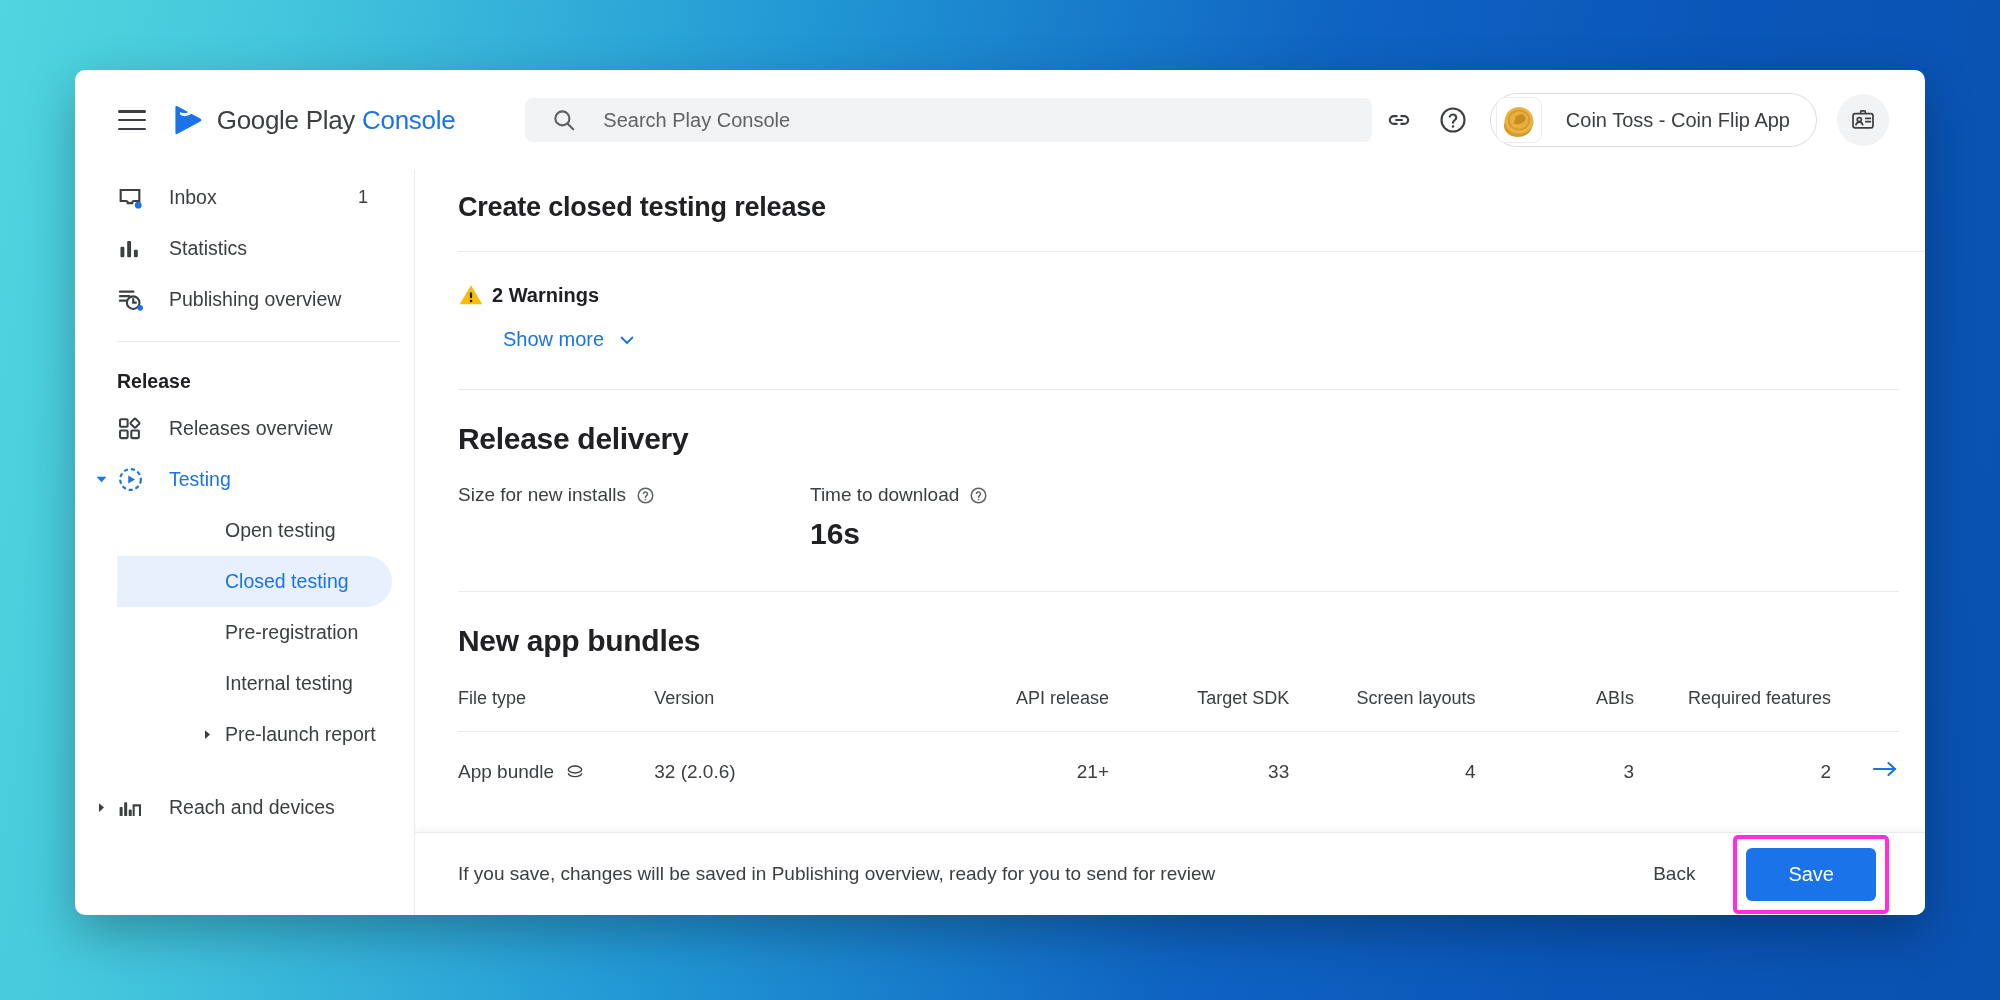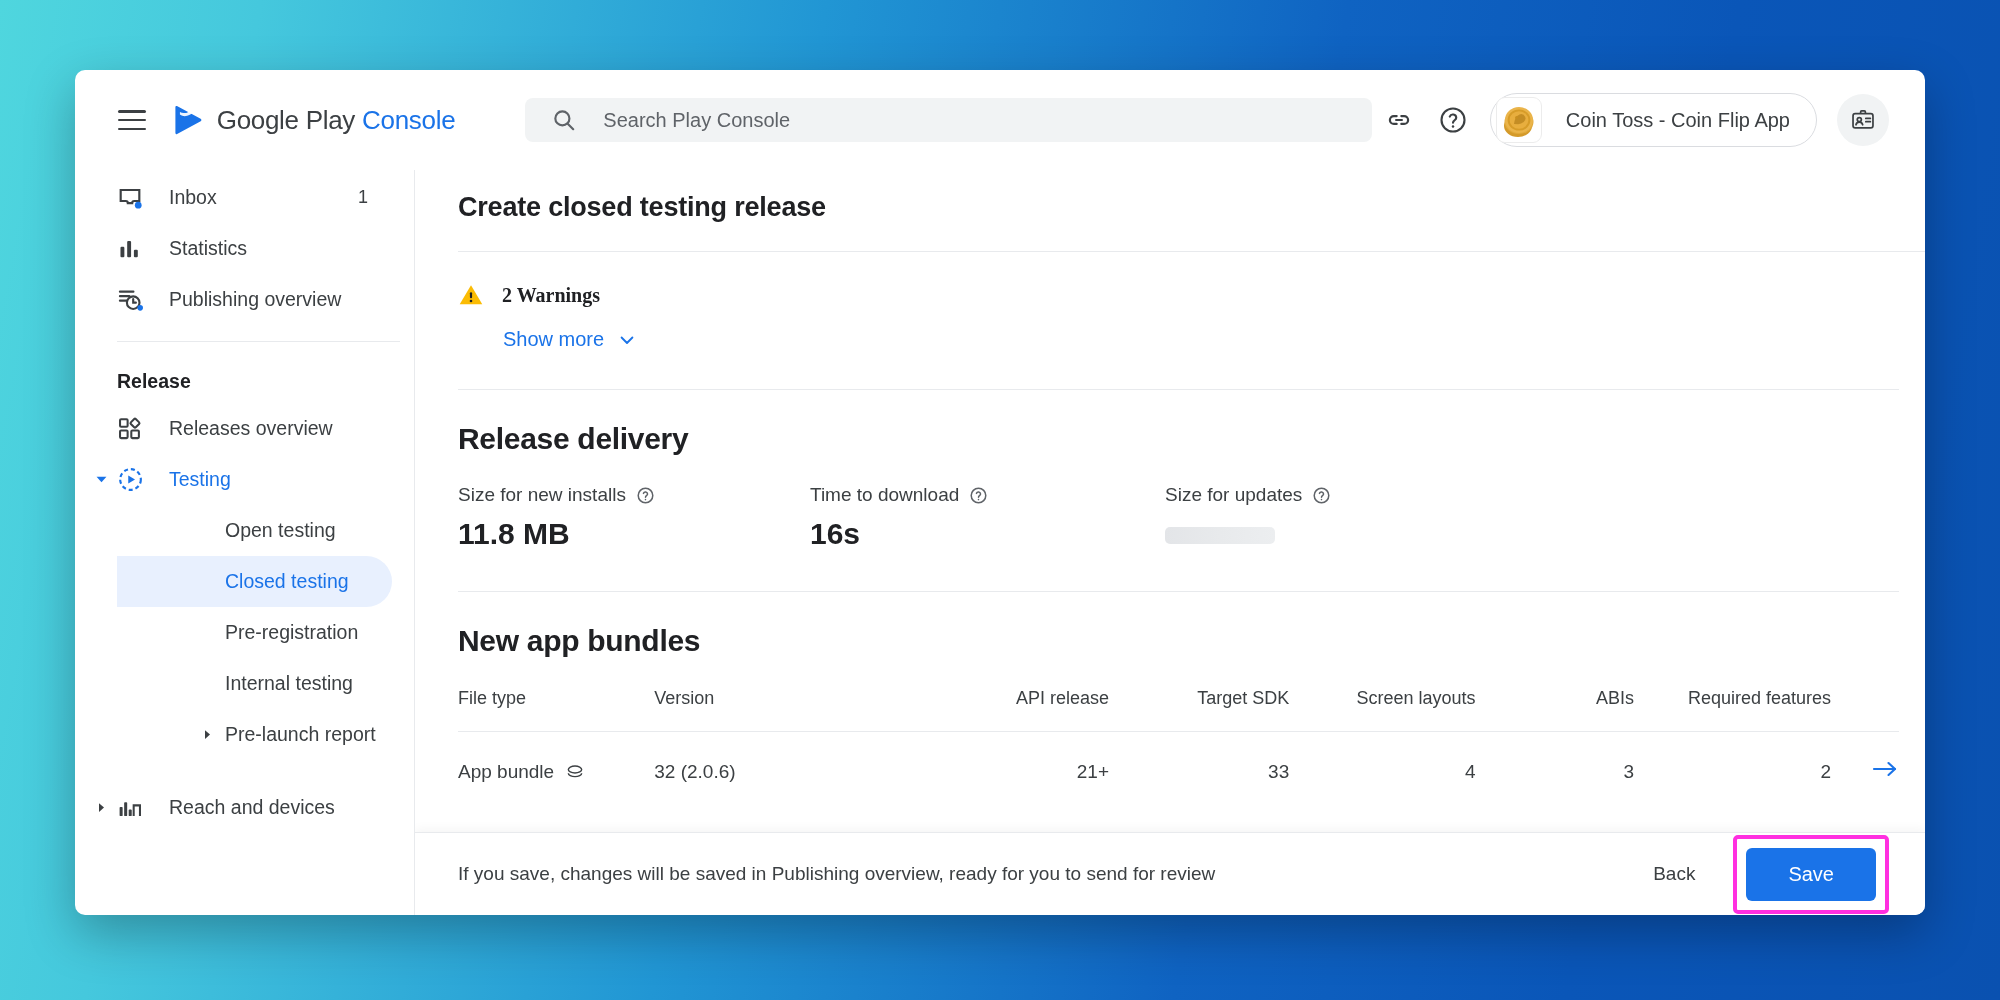--- a/index.html
+++ b/index.html
@@ -73,21 +73,21 @@
   
   #main { flex:1 1 auto; display:flex; flex-direction:column; min-width:0; position:relative;
           overflow:hidden; }
   #scrollArea { flex:1 1 auto; overflow:hidden; position:relative; padding:0 0 0 0; }
 
   .page-title { font-size:27px; color:#202124; font-weight:bold; padding:22px 0 0 43px;
                 letter-spacing:-.2px; }
   .hr-light { height:1px; background:#e8eaed; margin:28px 0 0 43px; }
 
   .warnbox { padding:30px 0 0 43px; }
-  .warnrow { display:flex; align-items:center; gap:18px;font-family:Liberation Serif, serif; }
+  .warnrow { display:flex; align-items:center; gap:8px; }
   .warnrow .wtxt { font-size:20px; color:#202124; font-weight:bold; }
   .showmore { display:flex; align-items:center; gap:13px; margin:20px 0 0 45px; cursor:pointer; }
   .showmore .sm { font-size:20px; color:#1a73e8; }
 
   .hr-mid { height:1px; background:#e8eaed; margin:38px 26px 0 43px; }
 
   .sec-h2 { font-size:30px; color:#202124; font-weight:bold; padding:32px 0 0 43px;
             letter-spacing:-.3px; }
 
   .metrics { display:flex; padding:28px 0 0 43px; }
@@ -358,50 +358,36 @@
             <div class="mh">
               <span class="mlabel">Size for new installs</span>
               <span>
                 <svg width="19" height="19" viewBox="0 0 24 24" fill="none" stroke="#5f6368" stroke-width="1.9">
                   <circle cx="12" cy="12" r="9.2"></circle>
                   <path d="M9.4 9.3 a2.7 2.7 0 0 1 5.2 .9 c0 1.8 -2.6 2.2 -2.6 3.9" stroke-linecap="round"></path>
                   <circle cx="12" cy="17.2" r="1" fill="#5f6368" stroke="none"></circle>
                 </svg>
               </span>
             </div>
-            <div class="mval">11.8 MB</div>
           </div>
 
           <div class="metric" style="width:355px;">
             <div class="mh">
               <span class="mlabel">Time to download</span>
               <span>
                 <svg width="19" height="19" viewBox="0 0 24 24" fill="none" stroke="#5f6368" stroke-width="1.9">
                   <circle cx="12" cy="12" r="9.2"></circle>
                   <path d="M9.4 9.3 a2.7 2.7 0 0 1 5.2 .9 c0 1.8 -2.6 2.2 -2.6 3.9" stroke-linecap="round"></path>
                   <circle cx="12" cy="17.2" r="1" fill="#5f6368" stroke="none"></circle>
                 </svg>
               </span>
             </div>
             <div class="mval">16s</div>
           </div>
 
-          <div class="metric">
-            <div class="mh">
-              <span class="mlabel">Size for updates</span>
-              <span>
-                <svg width="19" height="19" viewBox="0 0 24 24" fill="none" stroke="#5f6368" stroke-width="1.9">
-                  <circle cx="12" cy="12" r="9.2"></circle>
-                  <path d="M9.4 9.3 a2.7 2.7 0 0 1 5.2 .9 c0 1.8 -2.6 2.2 -2.6 3.9" stroke-linecap="round"></path>
-                  <circle cx="12" cy="17.2" r="1" fill="#5f6368" stroke="none"></circle>
-                </svg>
-              </span>
-            </div>
-            <div class="skeleton"></div>
-          </div>
 
         </div>
 
         <div class="hr-mid" style="margin-top:40px;"></div>
 
         <div class="sec-h2">New app bundles</div>
 
         <div class="table-wrap">
           <table class="bundles">
             <thead>

